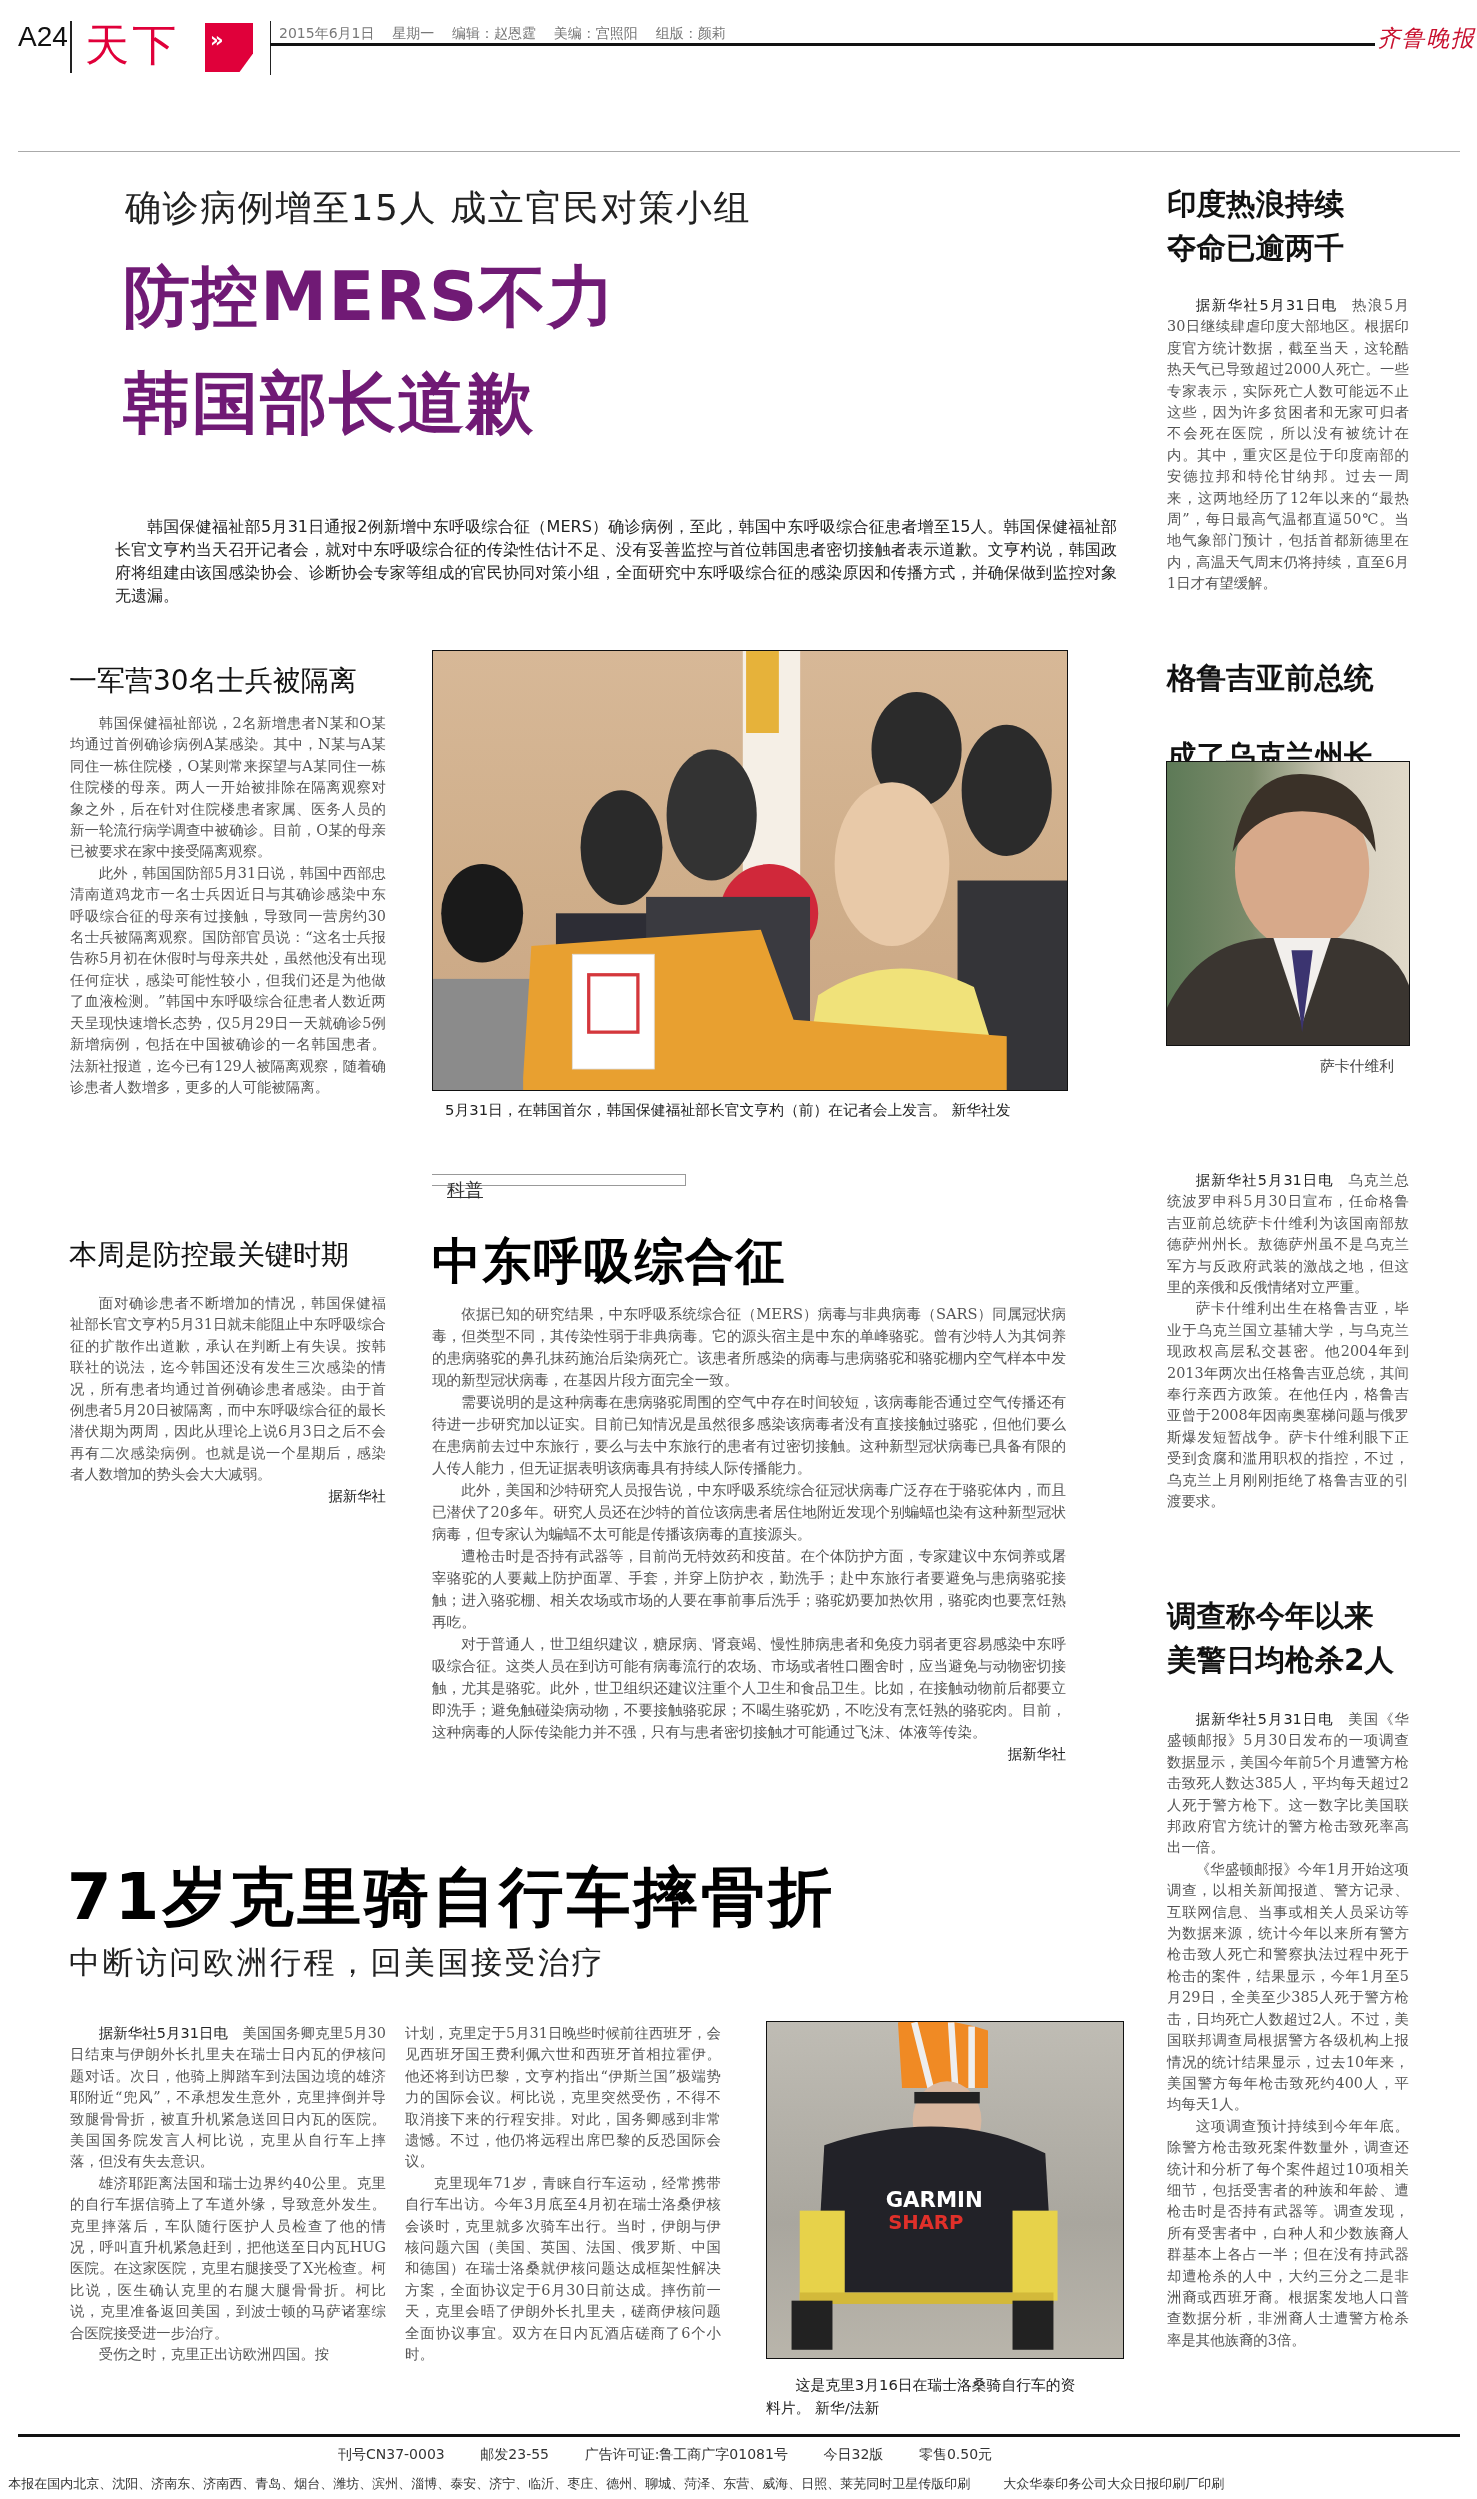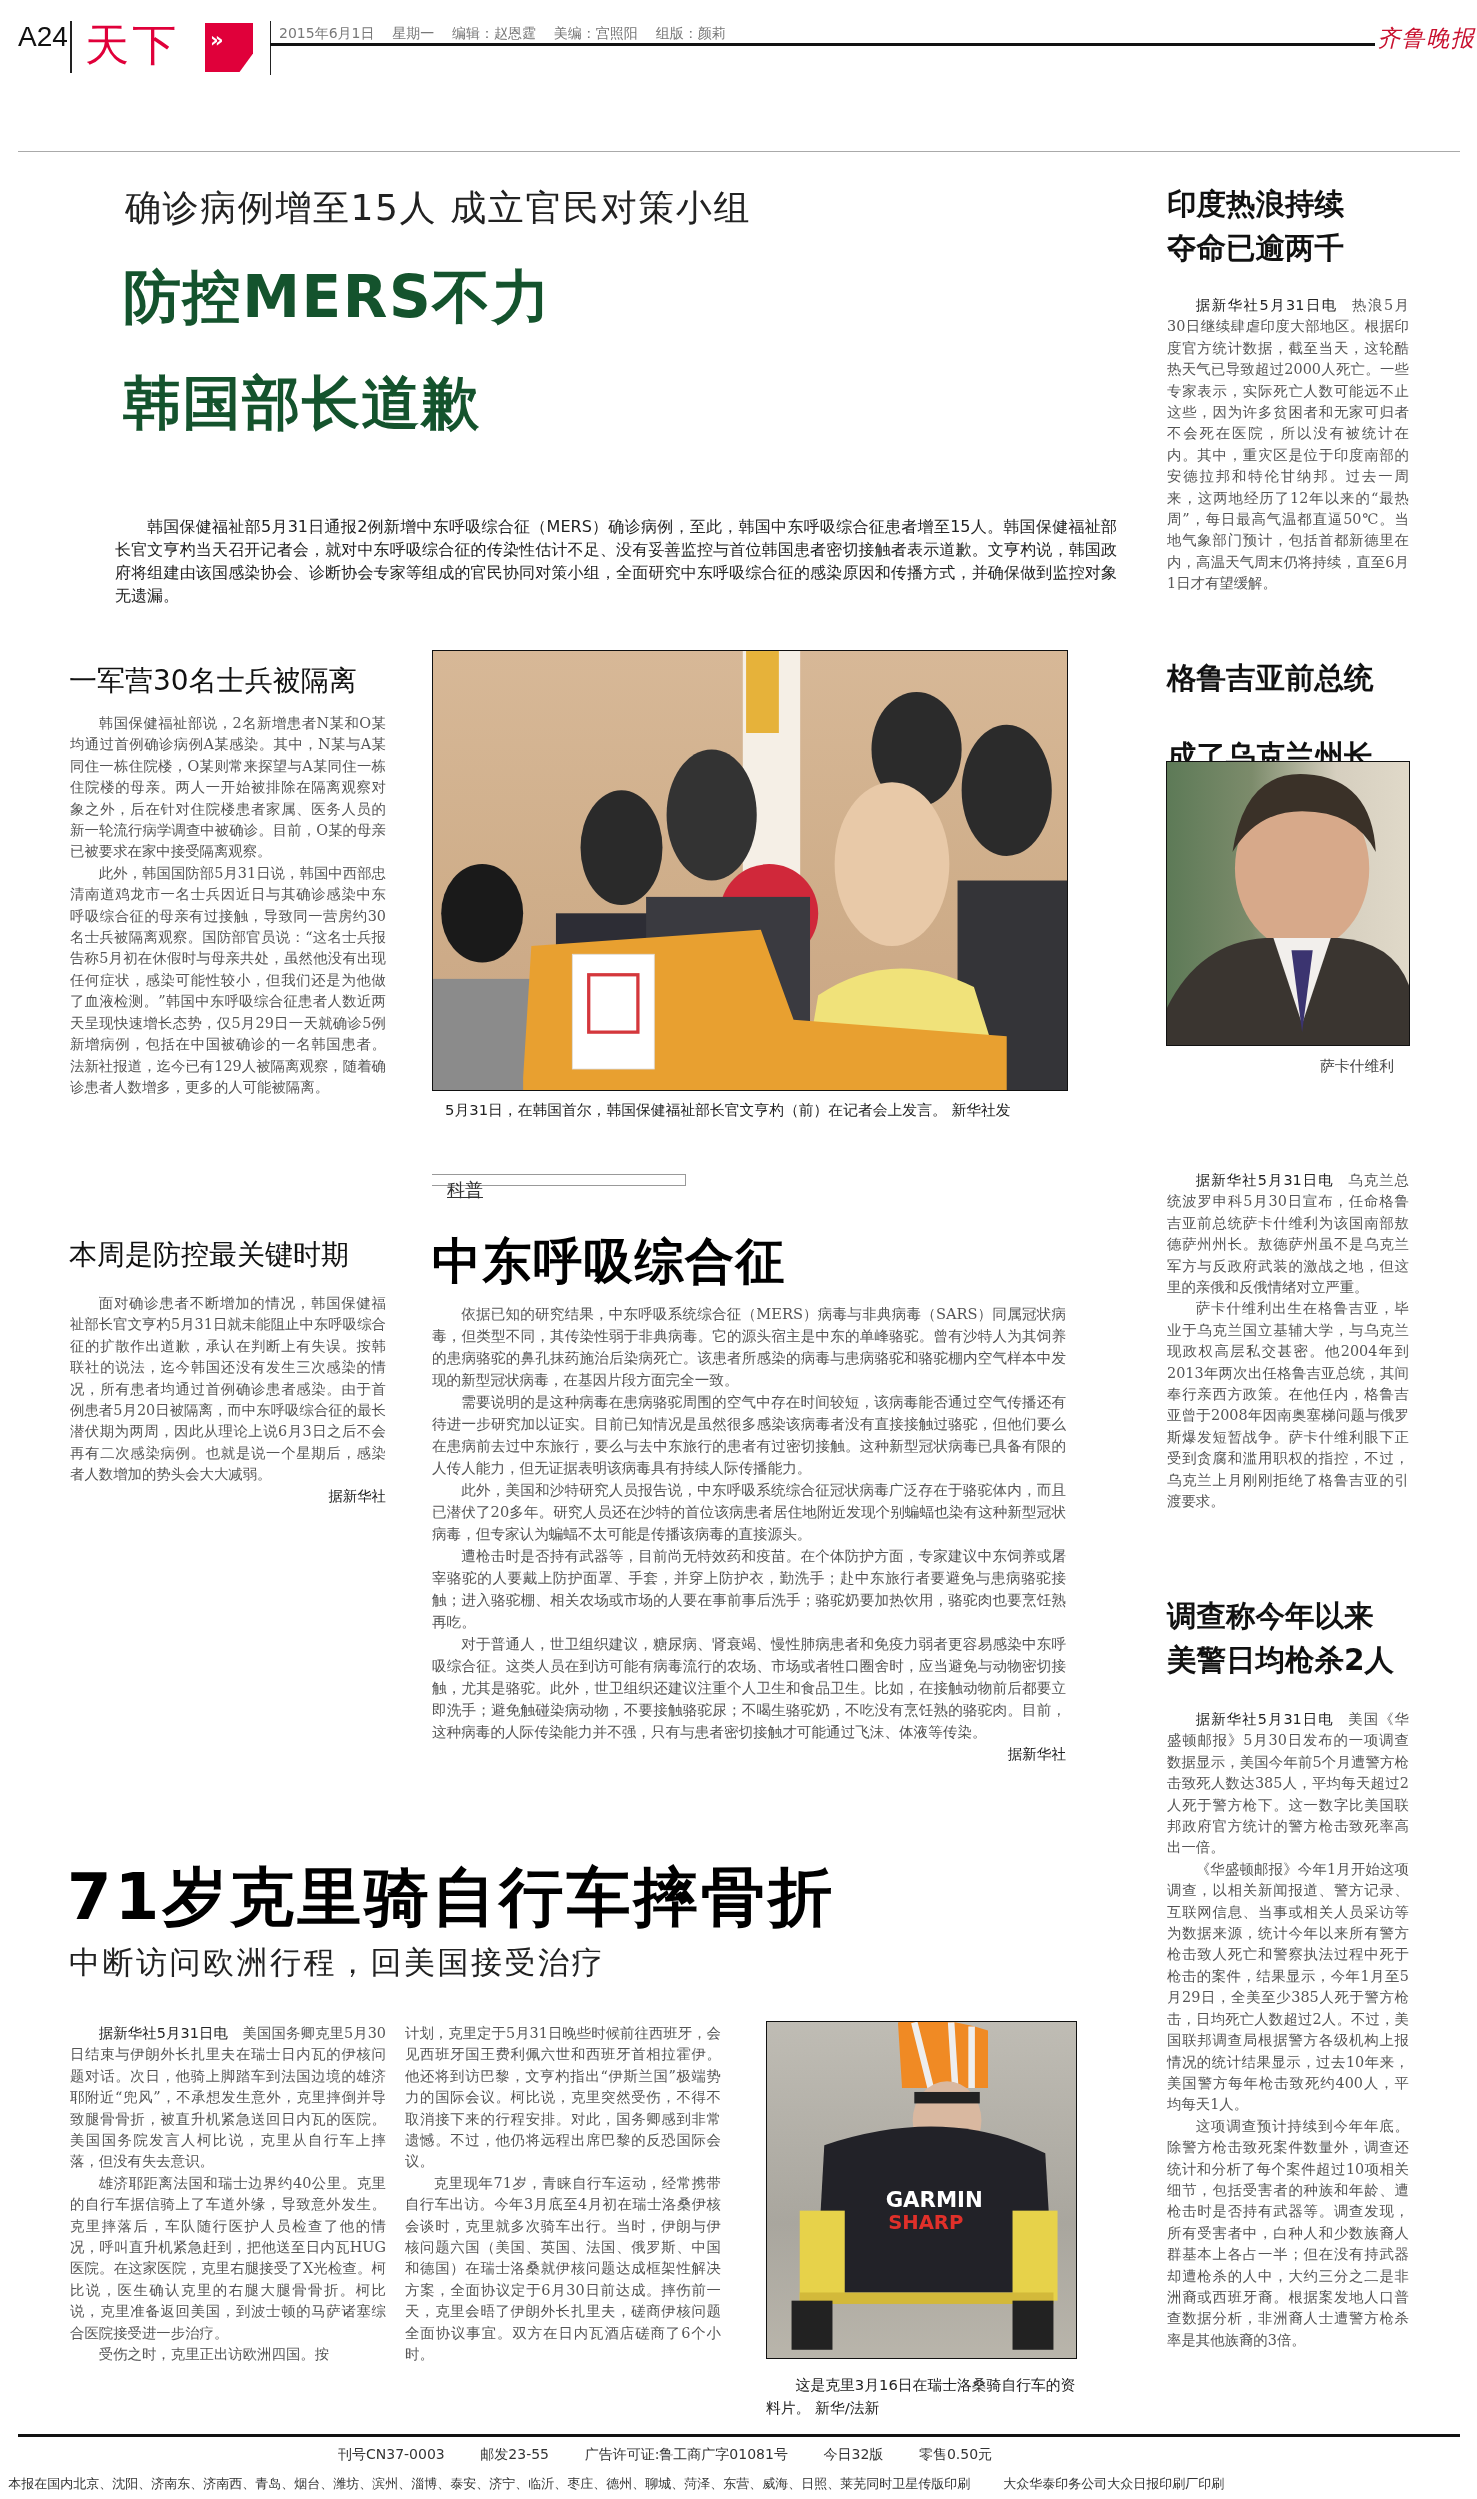--- a/index.html
+++ b/index.html
@@ -12,21 +12,21 @@
   .vline { background: #222; width: 1.6px; }
   .section-name { left: 85px; top: 16.4px; font-family: "DejaVu Sans", sans-serif; font-size: 44px; color: #e0003a; letter-spacing: 3.3px; }
   .section-badge { left: 205px; top: 23px; width: 48px; height: 49px; background: #e0003a; clip-path: polygon(0 0,100% 0,100% 62%,72% 100%,0 100%); color: #fff; font-size: 21px; font-weight: bold; line-height: 34px; padding-left: 4.9px; font-family: "DejaVu Sans", sans-serif; }
   .header-info { left: 279px; top: 24.6px; font-family: "DejaVu Sans", sans-serif; font-size: 14px; color: #777; white-space: pre; }
   .header-rule { left: 270px; top: 43px; width: 1105px; height: 2.5px; background: #111; }
   .masthead { left: 1377px; top: 23px; font-family: "DejaVu Serif", serif; font-style: italic; font-size: 23px; color: #c8102e; letter-spacing: 1.6px; }
   .top-rule { left: 18px; top: 151px; width: 1442px; height: 0.8px; background: #aaa; }
 
   
   .kicker { font-family: "DejaVu Sans", sans-serif; font-size: 36px; color: #222; letter-spacing: 1.6px; }
-  .mega { font-family: "DejaVu Sans", sans-serif; font-weight: bold; font-size: 58px; color: #14532d; letter-spacing: 1.6px; line-height: 102px; }
+  .mega { font-family: "DejaVu Sans", sans-serif; font-weight: bold; font-size: 67px; color: #701a75; letter-spacing: 1.6px; line-height: 102px; }
   .lead { font-family: "DejaVu Sans", sans-serif; font-size: 16px; line-height: 23px; color: #222; text-indent: 2em; text-align: justify; }
 
   .col-head { font-family: "DejaVu Sans", sans-serif; font-size: 28px; color: #111; }
   .side-head { font-family: "DejaVu Sans", sans-serif; font-weight: bold; font-size: 29.5px; line-height: 44px; color: #111; }
   .body { font-family: "DejaVu Serif", serif; font-size: 14.4px; line-height: 21.4px; color: #555; text-align: justify; }
   .body p { text-indent: 2em; }
   .dateline { font-family: "DejaVu Sans", sans-serif; color: #222; margin-right: 1em; }
   .source { float: right; font-family: "DejaVu Sans", sans-serif; color: #222; }
 
   .photo { border: 0.8px solid #111; overflow: hidden; }
@@ -119,21 +119,21 @@
 <div class="abs body" style="left:70px;top:2023px;width:316px;">
   <p><span class="dateline">据新华社5月31日电</span><span>美国国务卿克里5月30日结束与伊朗外长扎里夫在瑞士日内瓦的伊核问题对话。次日，他骑上脚踏车到法国边境的雄济耶附近“兜风”，不承想发生意外，克里摔倒并导致腿骨骨折，被直升机紧急送回日内瓦的医院。美国国务院发言人柯比说，克里从自行车上摔落，但没有失去意识。</span></p>
   <p>雄济耶距离法国和瑞士边界约40公里。克里的自行车据信骑上了车道外缘，导致意外发生。克里摔落后，车队随行医护人员检查了他的情况，呼叫直升机紧急赶到，把他送至日内瓦HUG医院。在这家医院，克里右腿接受了X光检查。柯比说，医生确认克里的右腿大腿骨骨折。柯比说，克里准备返回美国，到波士顿的马萨诸塞综合医院接受进一步治疗。</p>
   <p>受伤之时，克里正出访欧洲四国。按</p>
 </div>
 <div class="abs body" style="left:405px;top:2023px;width:316px;">
   <p style="text-indent:0">计划，克里定于5月31日晚些时候前往西班牙，会见西班牙国王费利佩六世和西班牙首相拉霍伊。他还将到访巴黎，文亨杓指出“伊斯兰国”极端势力的国际会议。柯比说，克里突然受伤，不得不取消接下来的行程安排。对此，国务卿感到非常遗憾。不过，他仍将远程出席巴黎的反恐国际会议。</p>
   <p>克里现年71岁，青睐自行车运动，经常携带自行车出访。今年3月底至4月初在瑞士洛桑伊核会谈时，克里就多次骑车出行。当时，伊朗与伊核问题六国（美国、英国、法国、俄罗斯、中国和德国）在瑞士洛桑就伊核问题达成框架性解决方案，全面协议定于6月30日前达成。摔伤前一天，克里会晤了伊朗外长扎里夫，磋商伊核问题全面协议事宜。双方在日内瓦酒店磋商了6个小时。</p>
 </div>
 
-<div class="abs photo" style="left:766px;top:2021px;width:311px;height:338px;background:linear-gradient(180deg,#bfbcb4 0%,#a9a69e 60%,#b9b5ab 100%);">
+<div class="abs photo" style="left:766px;top:2021px;width:358px;height:338px;background:linear-gradient(180deg,#bfbcb4 0%,#a9a69e 60%,#b9b5ab 100%);">
   <svg width="311" height="338" viewBox="0 0 380 412">
     <path d="M160 0 Q210 -10 270 10 L270 80 L165 80 Z" fill="#f08a24"></path>
     <path d="M180 0 L200 80 M225 0 L230 80 M250 5 L250 80" stroke="#eee" stroke-width="8"></path>
     <ellipse cx="220" cy="120" rx="42" ry="48" fill="#d9b8a0"></ellipse>
     <rect x="180" y="85" width="80" height="14" fill="#222"></rect>
     <path d="M70 150 Q220 100 340 160 L350 330 L60 330 Z" fill="#222228"></path>
     <rect x="40" y="230" width="55" height="110" fill="#e7d24a"></rect>
     <rect x="300" y="230" width="55" height="110" fill="#e7d24a"></rect>
     <rect x="40" y="330" width="310" height="14" fill="#d3b93a"></rect>
     <rect x="30" y="340" width="50" height="60" fill="#222"></rect>

